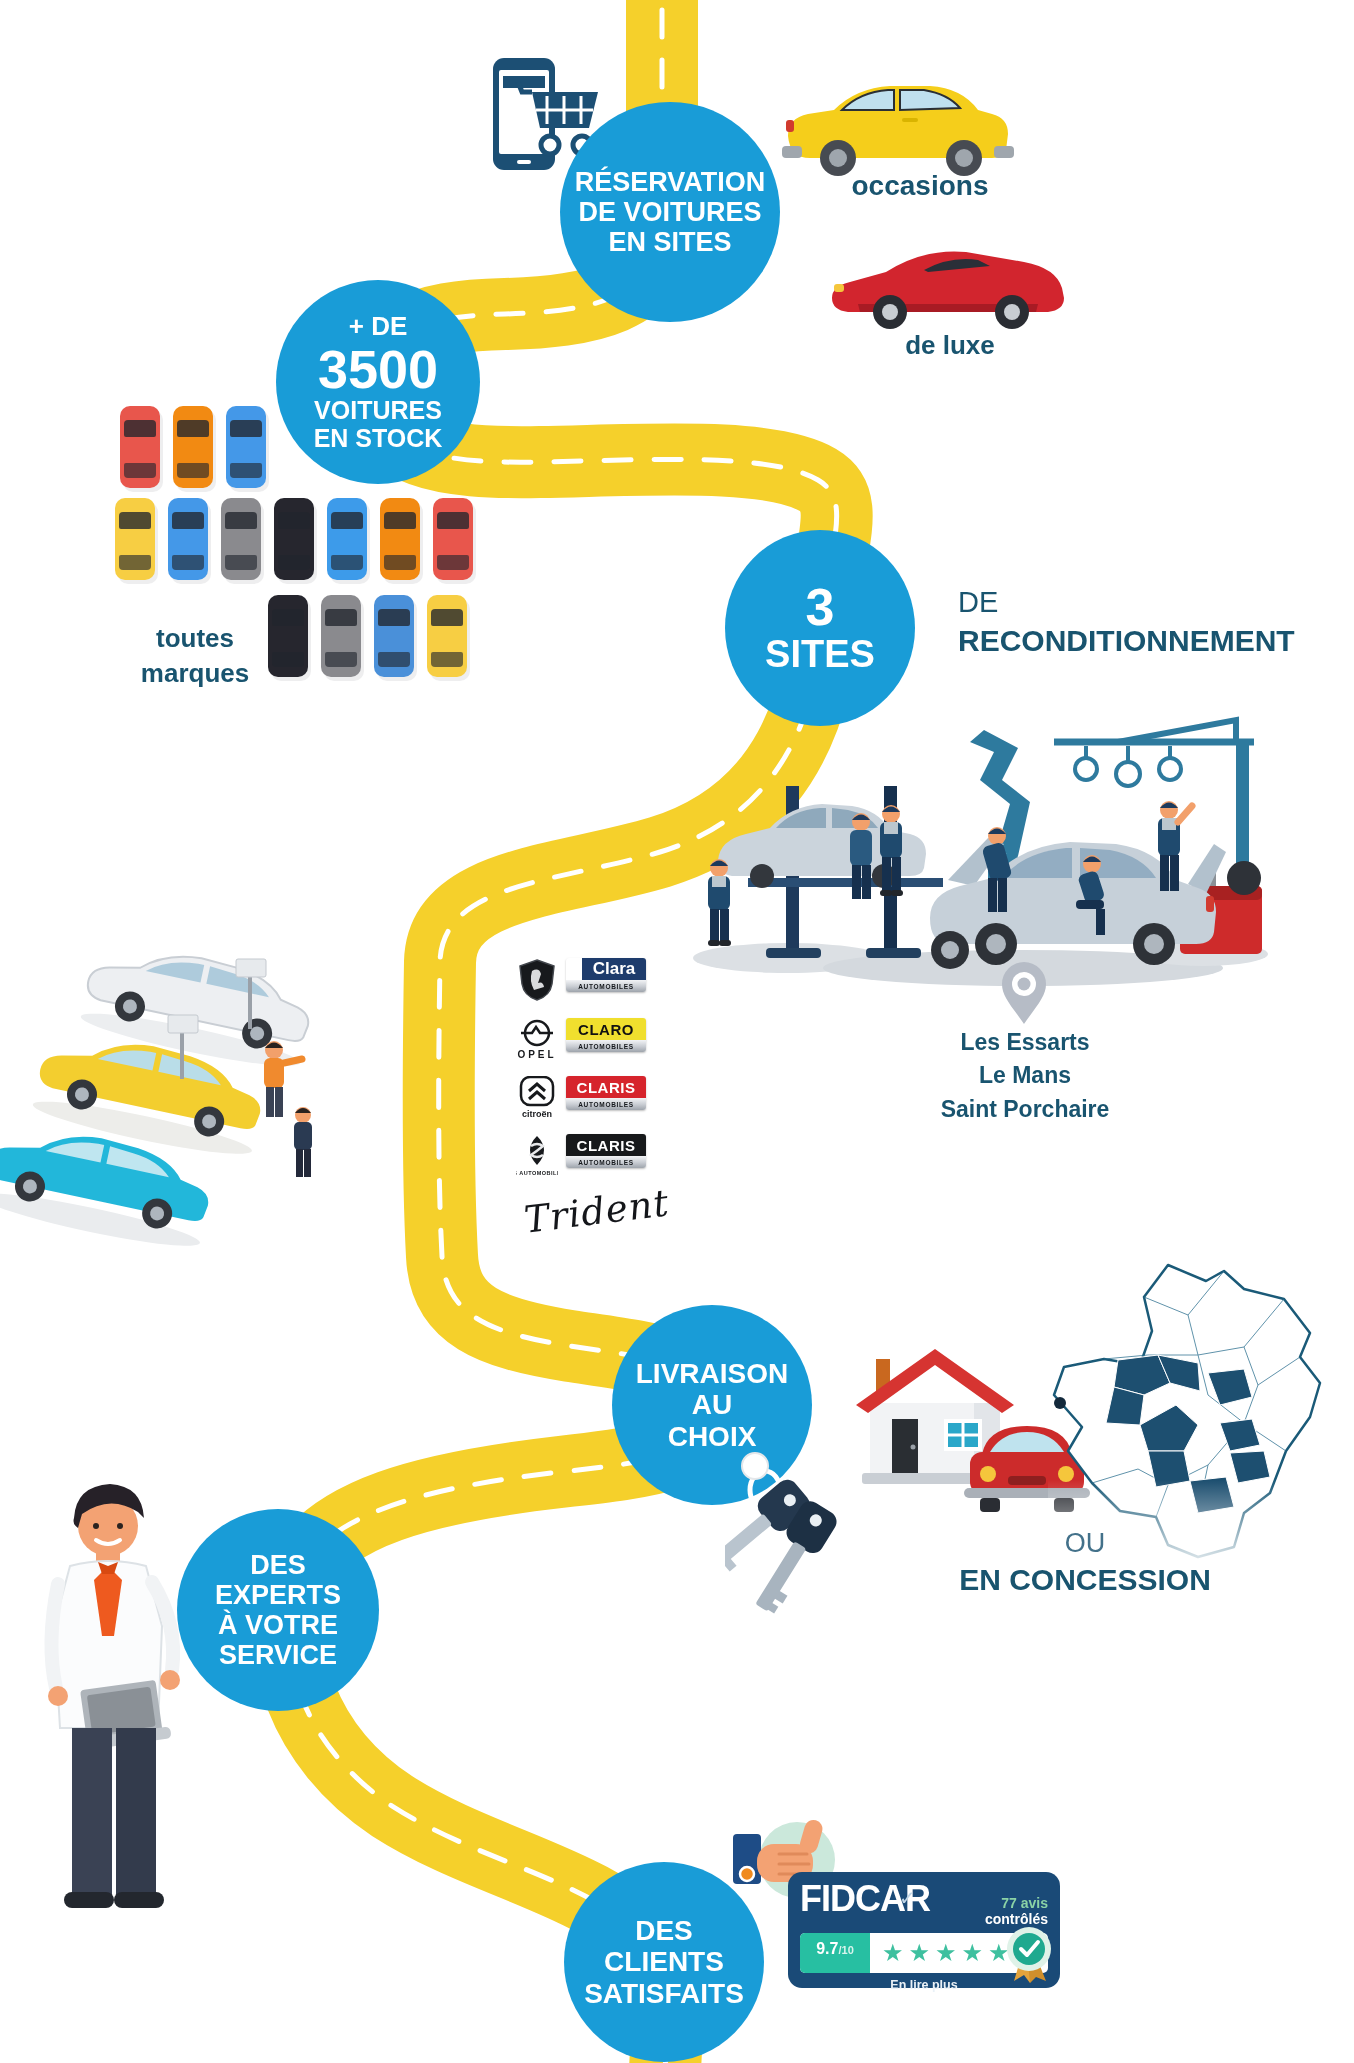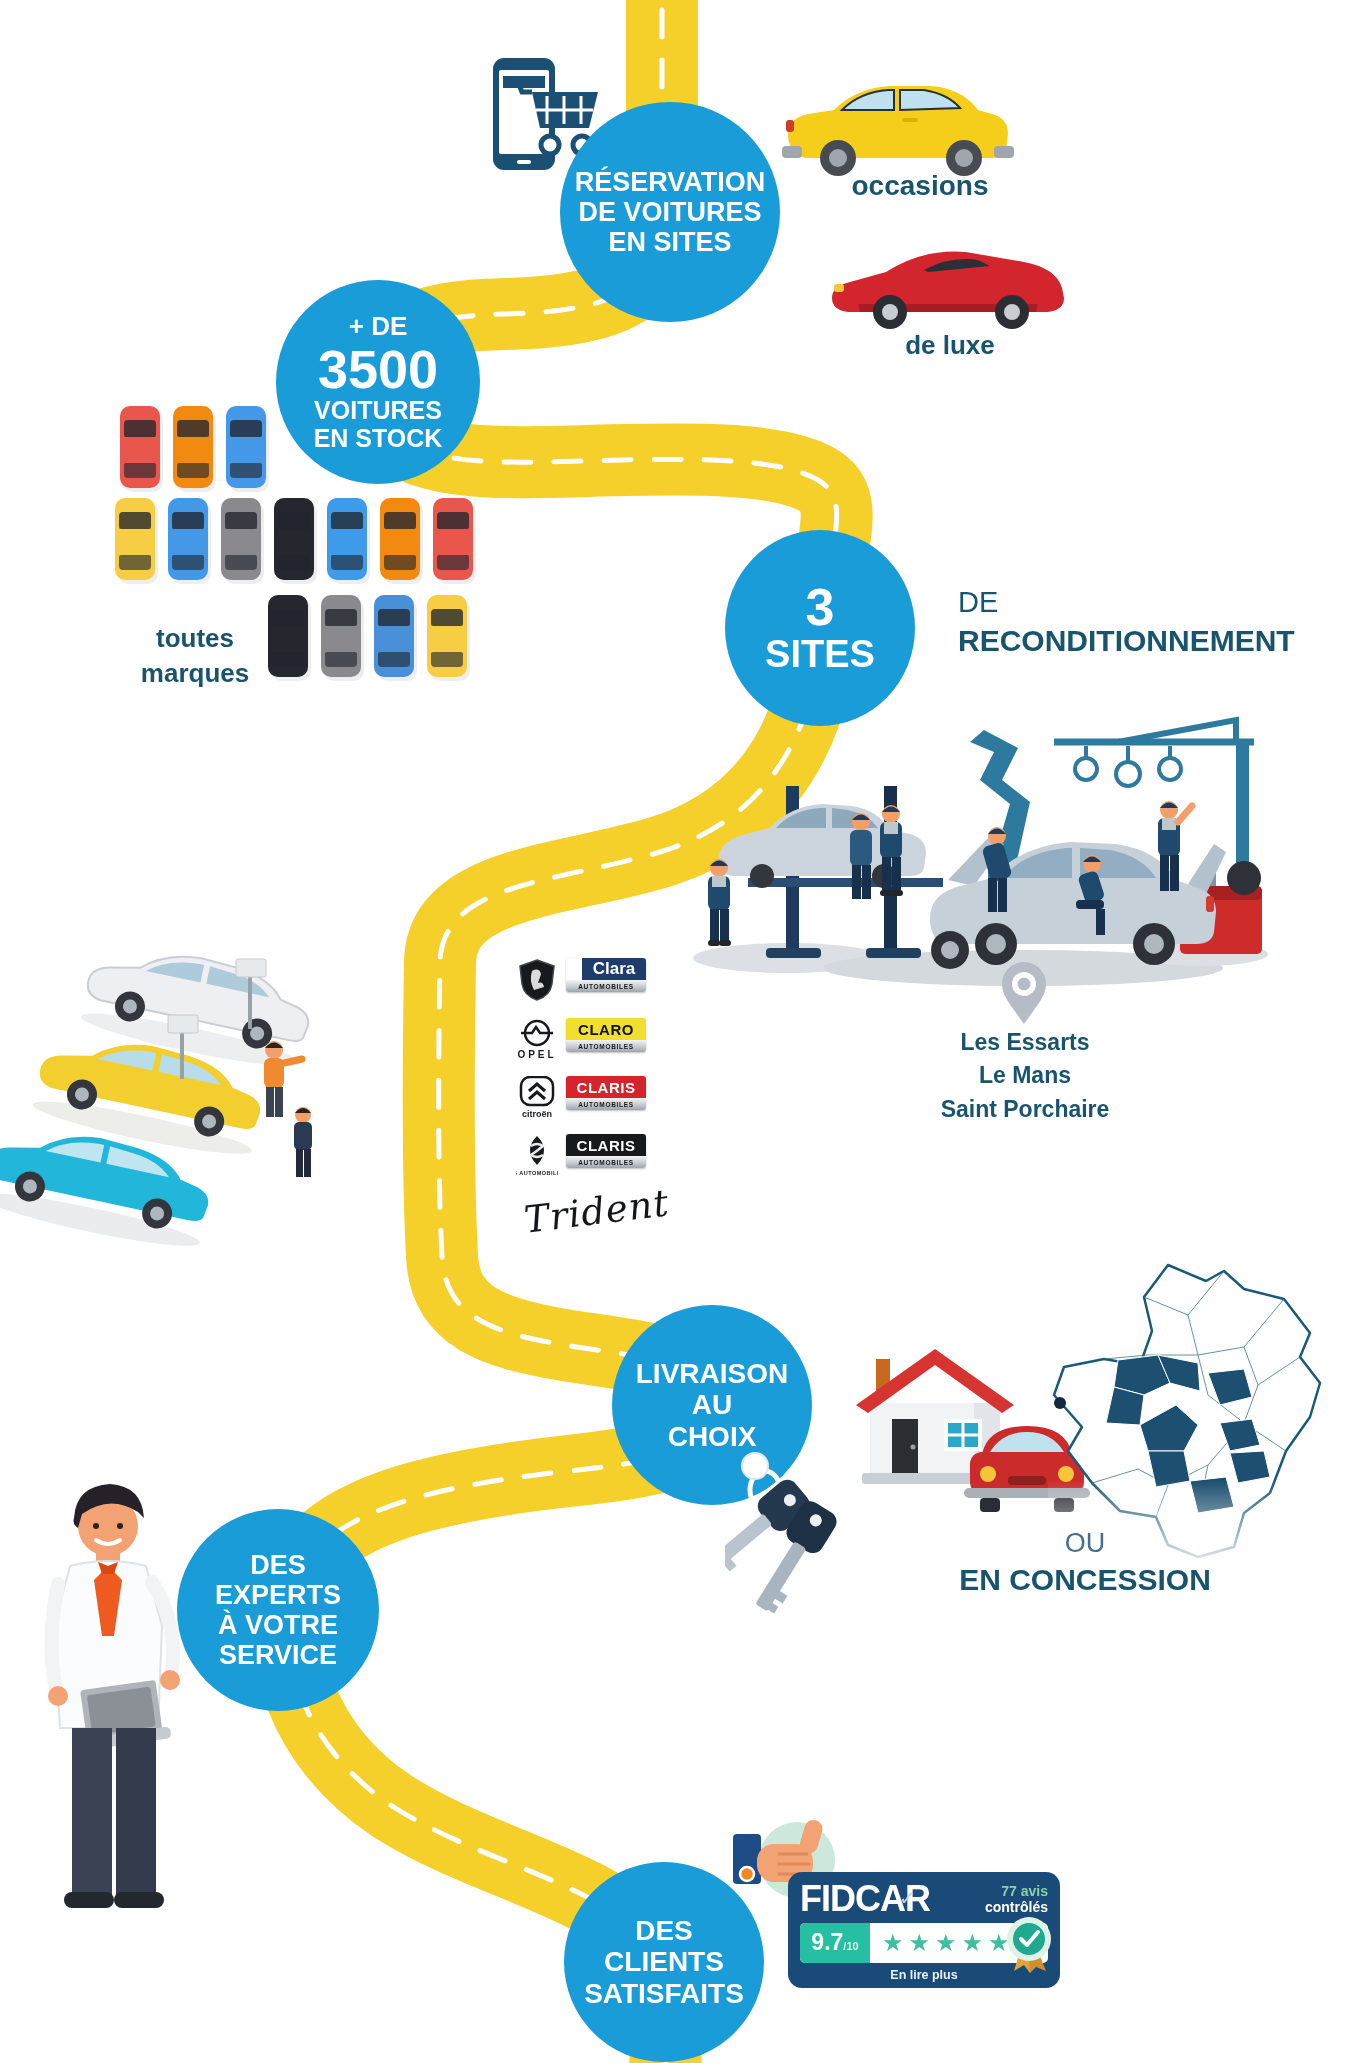--- a/index.html
+++ b/index.html
@@ -31,26 +31,26 @@
                 background:linear-gradient(180deg,#F3F4F6 0%,#C8CCD2 55%,#9EA4AC 100%);
                 color:#15181C;font-size:6.5px;font-weight:800;letter-spacing:.7px;}
   .script-logo{font-family:"DejaVu Serif",serif;font-style:italic;font-size:37px;
                color:#14161A;transform:rotate(-7deg);letter-spacing:1px;}
   
   .fidcar{position:absolute;left:788px;top:1872px;width:272px;height:116px;
           border-radius:14px;padding:9px 12px 6px 12px;color:#fff;}
   .fidcar .toprow{display:flex;align-items:flex-start;justify-content:space-between;}
   .fid-brand{position:relative;font-size:36px;font-weight:900;letter-spacing:-1px;line-height:1;}
   .fid-check{position:absolute;left:99px;top:7px;font-size:20px;font-weight:900;color:#BFD5E6;}
-  .fid-avis{text-align:right;font-size:14px;font-weight:800;line-height:1.15;margin-top:2px;}
+  .fid-avis{text-align:right;font-size:14px;font-weight:800;line-height:1.15;margin-top:14px;}
   .score-pill{position:relative;margin-top:6px;height:40px;background:#fff;border-radius:5px;
               display:flex;align-items:center;}
   .score-box{height:40px;min-width:70px;border-radius:5px 0 0 5px;display:flex;
              align-items:baseline;justify-content:center;padding-top:8px;}
-  .score-box .v{font-size:23px;font-weight:900;color:#fff;line-height:1;}
+  .score-box .v{font-size:16px;font-weight:900;color:#fff;line-height:1;}
   .score-box .m{font-size:11px;font-weight:700;color:#D9F4ED;}
   .stars{font-size:24px;letter-spacing:5px;margin-left:12px;line-height:1;}
   .rosette{position:absolute;right:-10px;top:-8px;width:58px;height:58px;}
   .read-more{margin-top:5px;text-align:center;font-size:12.5px;font-weight:600;color:#EAF1F7;}
 </style>
 </head>
 <body>
 
 <div id="stage">
 

